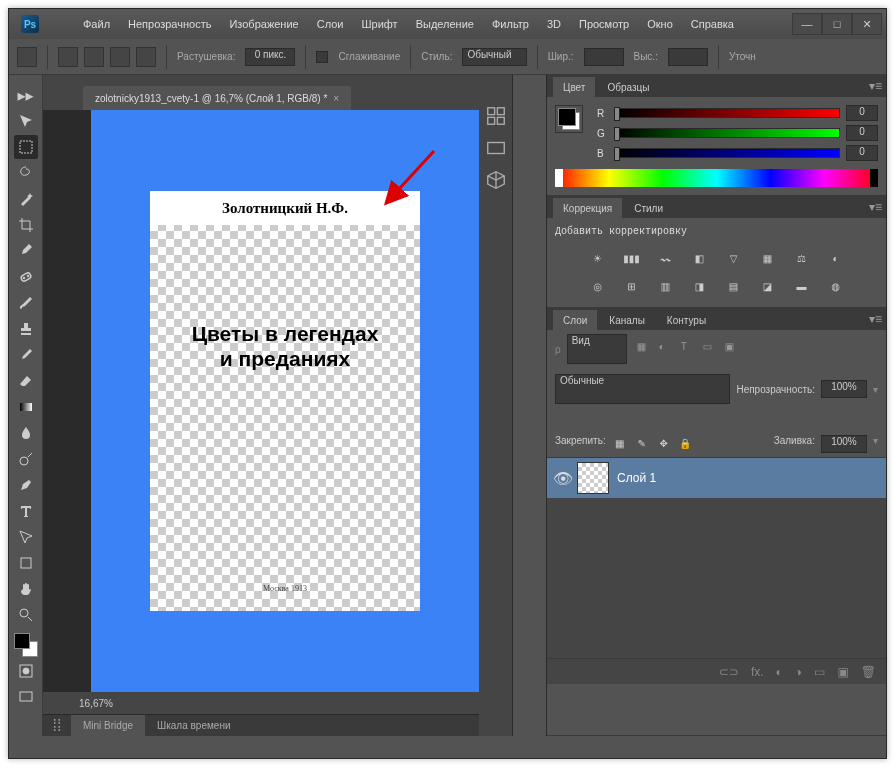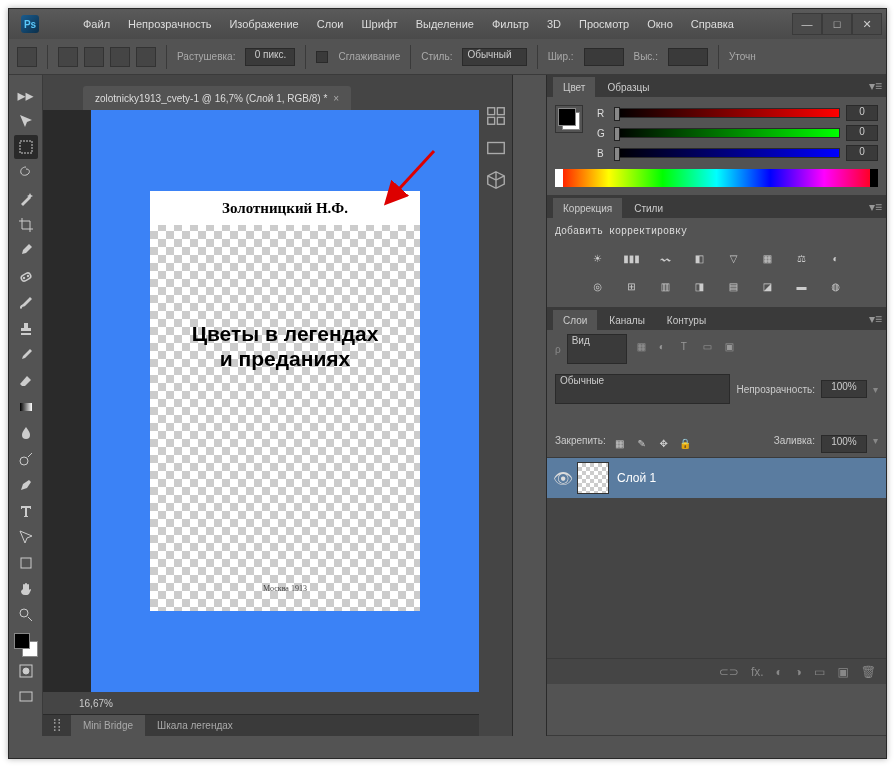--- a/index.html
+++ b/index.html
@@ -303,21 +303,21 @@
             <line x1="66" y1="6" x2="20" y2="56" stroke="#d00" stroke-width="3" marker-end="url(#ah)"></line>
           </svg>
         </div>
       </div>
       <div class="status-bar">
         <span>16,67%</span>
       </div>
       <div class="bottom-tabs">
         <div class="bottom-tab-icon">⁞⁞</div>
         <div class="bottom-tab active">Mini Bridge</div>
-        <div class="bottom-tab">Шкала легендах</div>
+        <div class="bottom-tab">Шкала времени</div>
       </div>
     </div>
 
     <div class="right-wrap">
     <div class="collapse-strip">
       <div class="ci"><svg viewBox="0 0 16 16" fill="none" stroke="currentColor">
               <rect x="2" y="2" width="5" height="5"></rect>
               <rect x="9" y="2" width="5" height="5"></rect>
               <rect x="2" y="9" width="5" height="5"></rect>
               <rect x="9" y="9" width="5" height="5"></rect>

